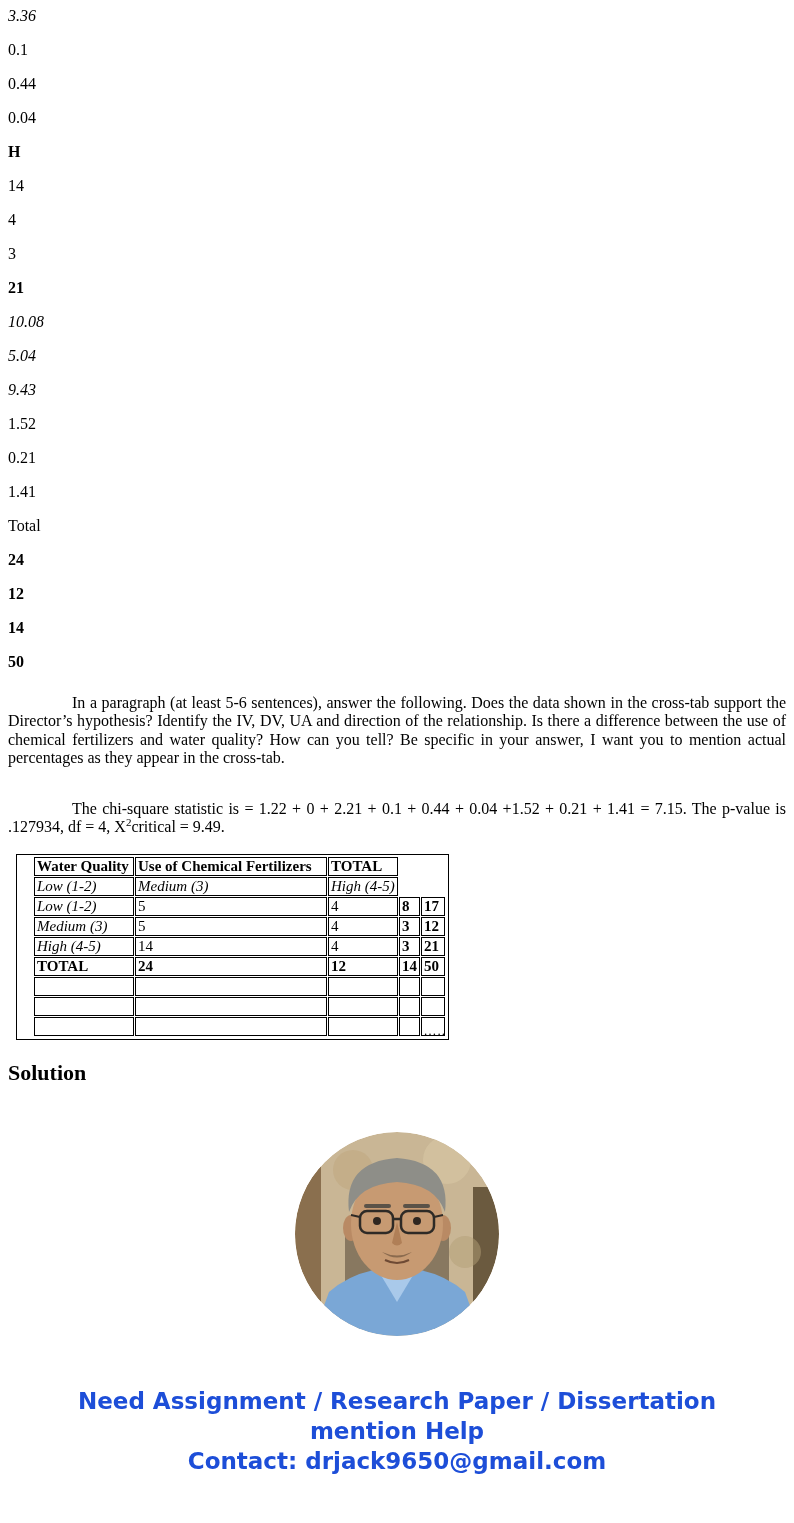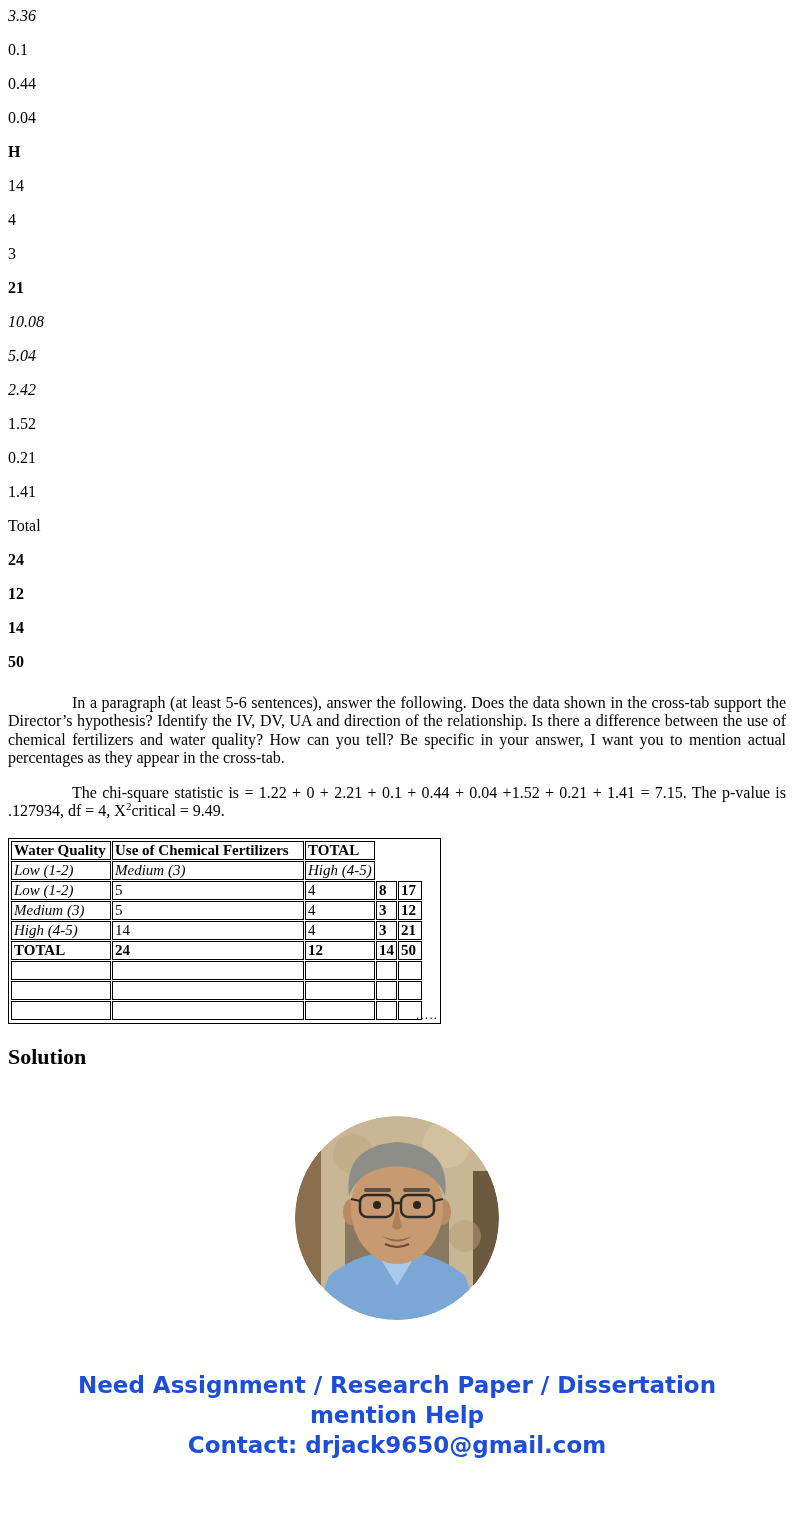--- a/index.html
+++ b/index.html
@@ -13,30 +13,31 @@
   .page { padding: 8px; }
 
   
   .values-list p { margin: 0 0 18px 0; font-size: 16px; line-height: 16px; }
   .i { font-style: italic; }
   .b { font-weight: bold; }
 
   
   .para { font-size: 16px; line-height: 18.4px; text-align: justify; margin: 0; }
   .para.q   { margin-top: 24px; text-indent: 64px; }
-  .para.chi { margin-top: 16px; text-indent: 64px; }
+  .para.chi { margin-top: 32px; text-indent: 64px; }
   sup { font-size: 11px; line-height: 0; }
 
   
   .table-wrap {
     margin-top: 18px;
     border: 1px solid #000;
     width: 433px;
     position: relative;
-    padding: 1px 1px 2px 1px;
+    padding: 1px 1px 2px 16px;
+    margin-left: 8px;
   }
   table.crosstab { border-collapse: separate; border-spacing: 1px; }
   table.crosstab td {
     border: 1px solid #000;
     font-size: 15px;
     line-height: 17px;
     height: 19px;
     padding: 0 2px;
     vertical-align: top;
     white-space: nowrap;
@@ -77,21 +78,21 @@
     <p>0.1</p>
     <p>0.44</p>
     <p>0.04</p>
     <p class="b">H</p>
     <p>14</p>
     <p>4</p>
     <p>3</p>
     <p class="b">21</p>
     <p class="i">10.08</p>
     <p class="i">5.04</p>
-    <p class="i">2.42</p>
+    <p class="i">9.43</p>
     <p>1.52</p>
     <p>0.21</p>
     <p>1.41</p>
     <p>Total</p>
     <p class="b">24</p>
     <p class="b">12</p>
     <p class="b">14</p>
     <p class="b">50</p>
   </div>
 

